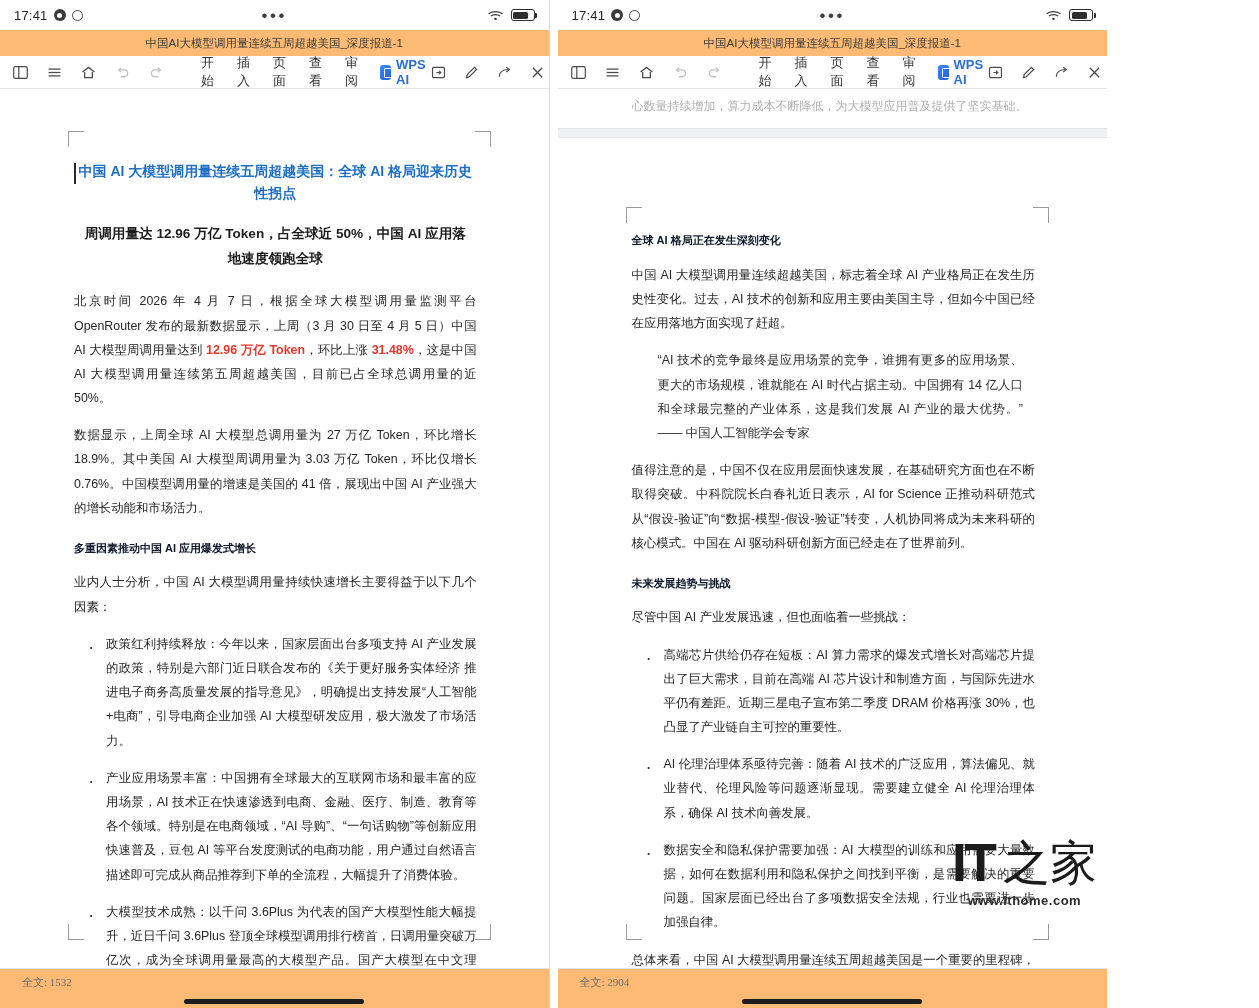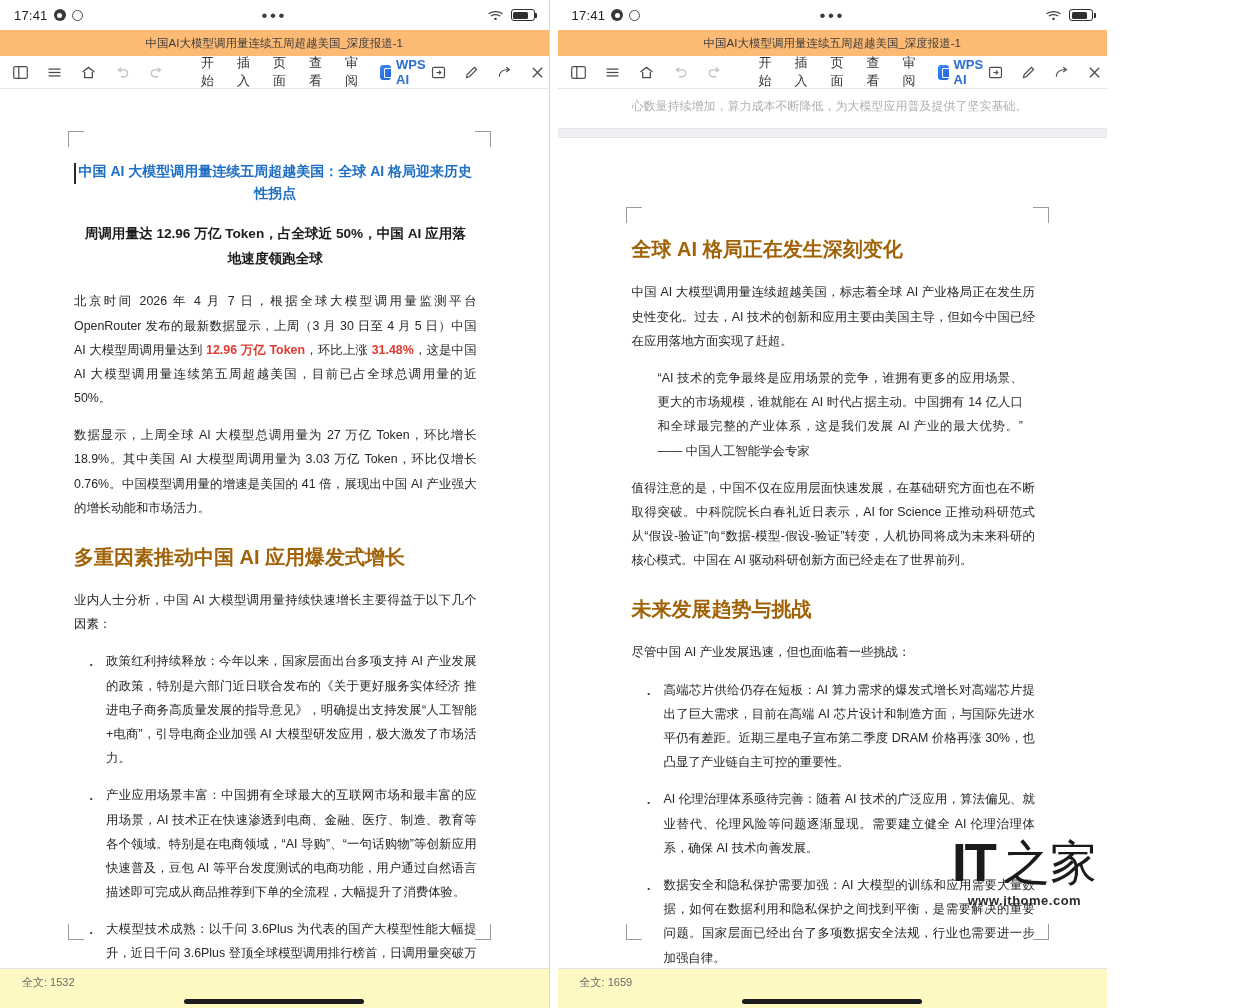--- a/index.html
+++ b/index.html
@@ -140,21 +140,21 @@
     left: 0px; top: 2px;
     width: 1.6px; height: 21px; background: #2a2a2a;
   }
   .doc-sub {
     font-size: 13.6px; font-weight: 700; color: #1c1c1c;
     text-align: center; line-height: 1.8; margin: 0 6px 18px 6px;
   }
   p.body { margin: 0 0 13px 0; text-align: justify; }
   .em-red { color: #e03a2f; font-weight: 700; }
   h2.sec {
-    color: #a16207; font-size: 20px; font-weight: 700;
+    color: #0f172a; font-size: 11px; font-weight: 700;
     margin: 18px 0 11px 0;
   }
   ul.bullets { margin: 0 0 6px 0; padding: 0 0 0 4px; list-style: none; }
   ul.bullets li {
     position: relative;
     padding-left: 28px;
     margin-bottom: 13px;
     text-align: justify;
   }
   ul.bullets li::before {
@@ -167,22 +167,23 @@
     padding: 0 12px 0 26px;
     color: #2b2b2b;
     text-align: justify;
   }
   .sign { text-align: right; margin: 20px 0 0 0; line-height: 1.9; }
 
   
   .bottombar {
     position: absolute; left: 0; right: 0; bottom: 0;
     height: 40px;
-    background: #fef9c3;
+    background: #fdba74;
     border-top: 1px solid #e2e3e6;
+    font-family: Liberation Serif, serif;
   }
   .wordcount {
     position: absolute; left: 22px; top: 6px;
     font-size: 11px; color: #6a6a6a;
   }
   .home-indicator {
     position: absolute; left: 50%; transform: translateX(-50%);
     bottom: 4px; width: 180px; height: 5px; border-radius: 3px;
     background: #1d1d1d;
   }
@@ -462,18 +463,18 @@
           <div class="wm-row">
             <span class="wm-it">IT</span>
             <span class="wm-cn">之家</span>
           </div>
           <div class="wm-url">www.ithome.com</div>
         </div>
       </div>
     </div>
 
     <div class="bottombar">
-      <span class="wordcount">全文: 1659</span>
+      <span class="wordcount">全文: 2904</span>
       <span class="home-indicator"></span>
     </div>
   </div>
 
 </div>
 
 </body></html>

